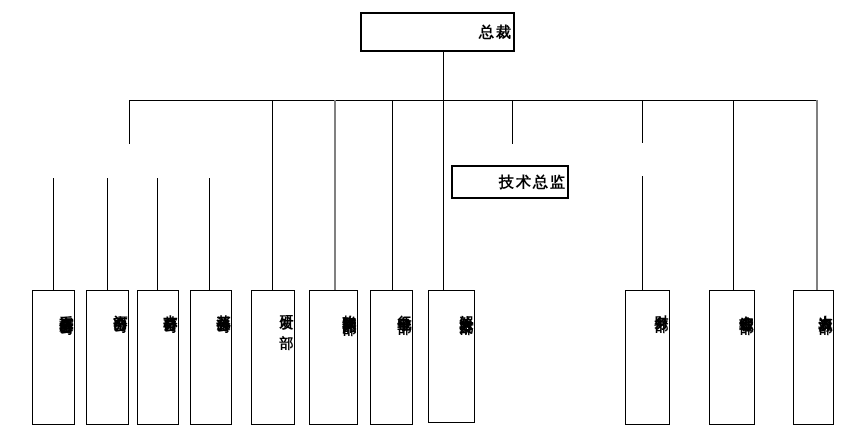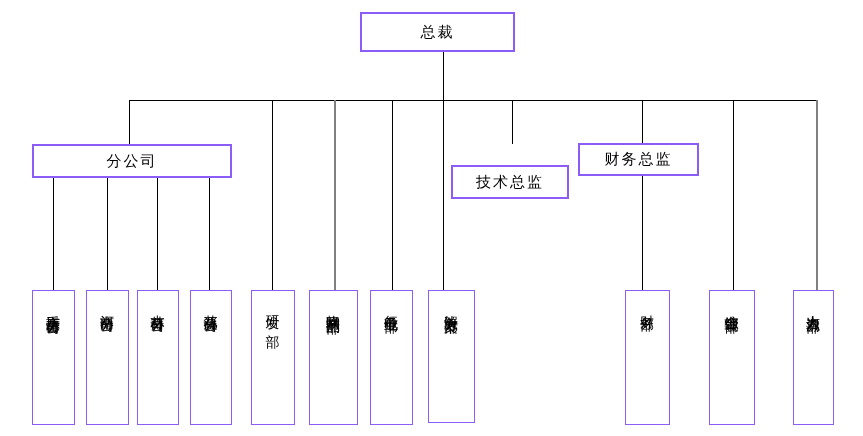--- a/index.html
+++ b/index.html
@@ -9,27 +9,28 @@
     height: 436px;
     background: #ffffff;
     font-family: "Liberation Sans", "DejaVu Sans", sans-serif;
     color: #000000;
     overflow: hidden;
   }
   .node {
     position: absolute;
     box-sizing: border-box;
     background: #ffffff;
-    border: 2px solid #8b5cf6;
+    border: 2px solid #000000;
     display: flex;
     align-items: center;
-    justify-content: center;
+    justify-content: flex-end;
     font-size: 15px;
     letter-spacing: 2px;
     white-space: nowrap;
+    font-weight: bold;
   }
   .node.thin { border-width: 1px; }
   .vnode {
     align-items: flex-start;
     padding-top: 13px;
   }
   .vtext {
     writing-mode: vertical-rl;
     text-orientation: upright;
     font-size: 14px;
@@ -58,28 +59,22 @@
   <div class="line" style="left:53px; top:178px; width:1px; height:112px;"></div>
   <div class="line" style="left:107px; top:178px; width:1px; height:112px;"></div>
   <div class="line" style="left:157px; top:178px; width:1px; height:112px;"></div>
   <div class="line" style="left:209px; top:178px; width:1px; height:112px;"></div>
   <div class="line" style="left:642px; top:176px; width:1px; height:114px;"></div>
 
   <div class="node" style="left:360px; top:12px; width:155px; height:40px;">
     <span>总裁</span>
   </div>
 
-  <div class="node" style="left:32px; top:144px; width:200px; height:34px;">
-    <span>分公司</span>
-  </div>
   <div class="node" style="left:451px; top:144px; width:118px; height:34px;margin-top:21px;">
     <span>技术总监</span>
-  </div>
-  <div class="node" style="left:578px; top:143px; width:121px; height:33px;">
-    <span>财务总监</span>
   </div>
 
   <div class="node thin vnode" style="left:32px; top:290px; width:43px; height:135px;">
     <span class="vtext">重庆运营分公司</span>
   </div>
   <div class="node thin vnode" style="left:86px; top:290px; width:43px; height:135px;">
     <span class="vtext">河南分公司</span>
   </div>
   <div class="node thin vnode" style="left:137px; top:290px; width:42px; height:135px;">
     <span class="vtext">吉林分公司</span>

